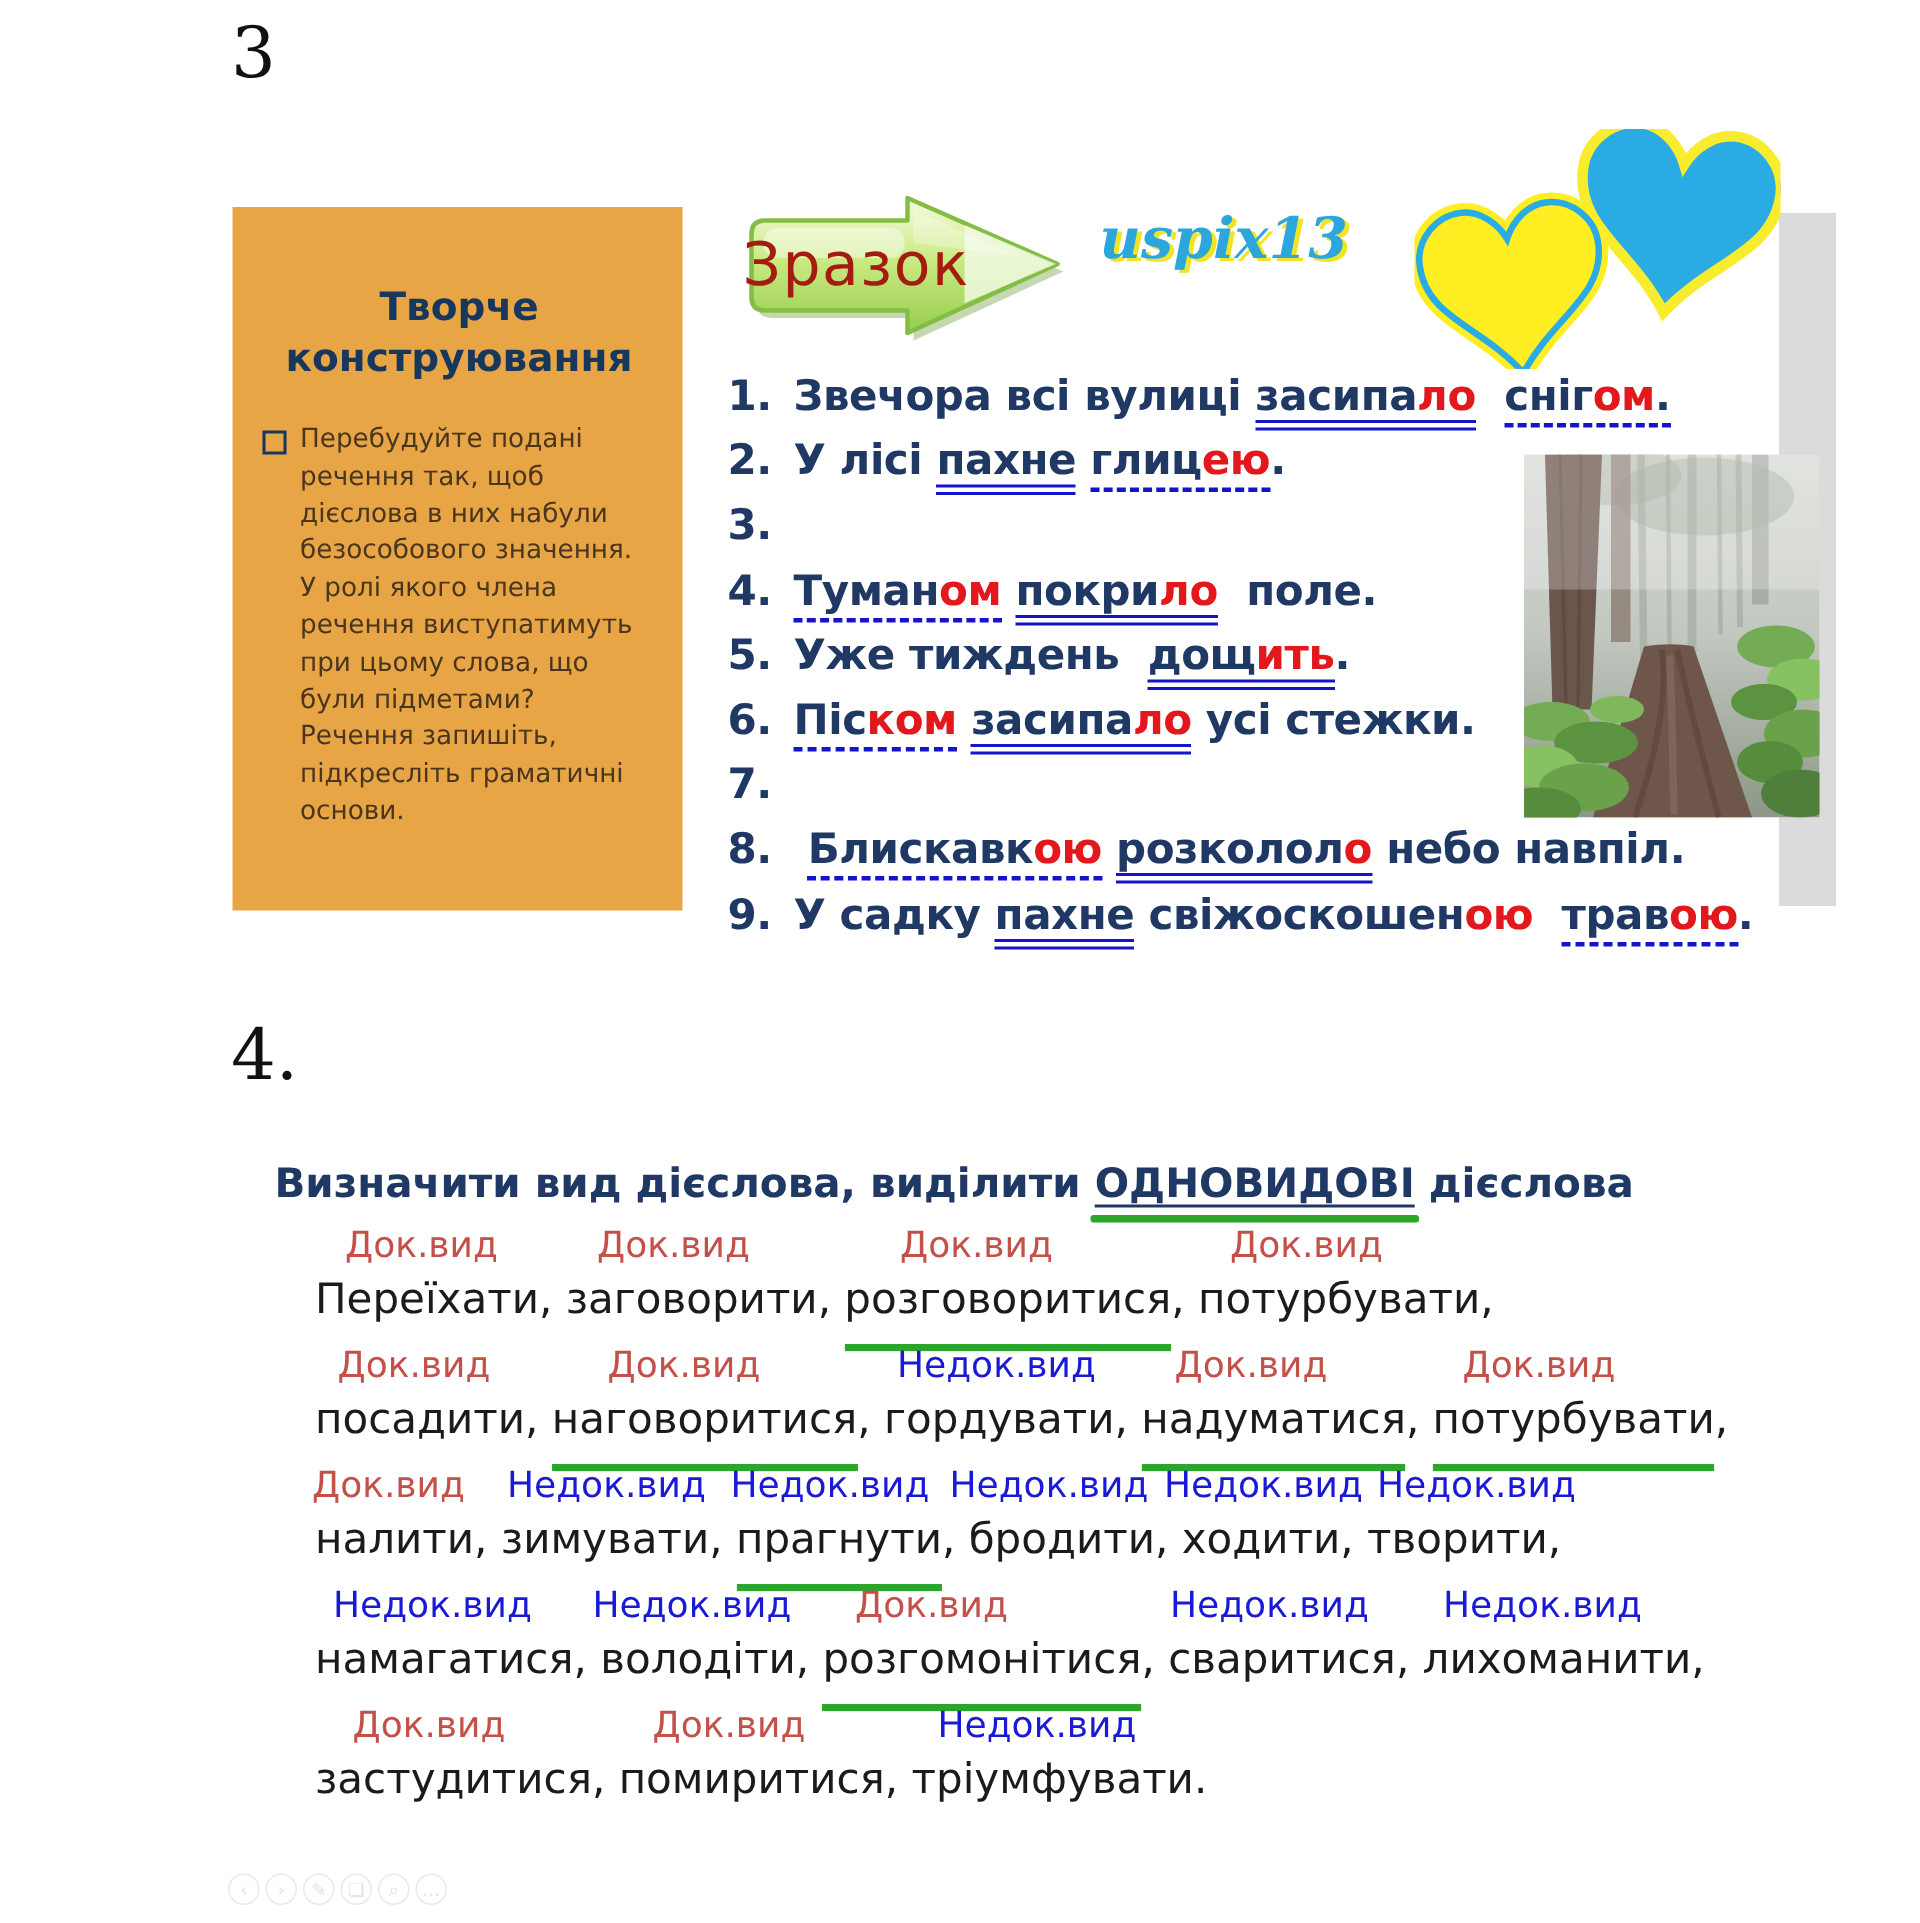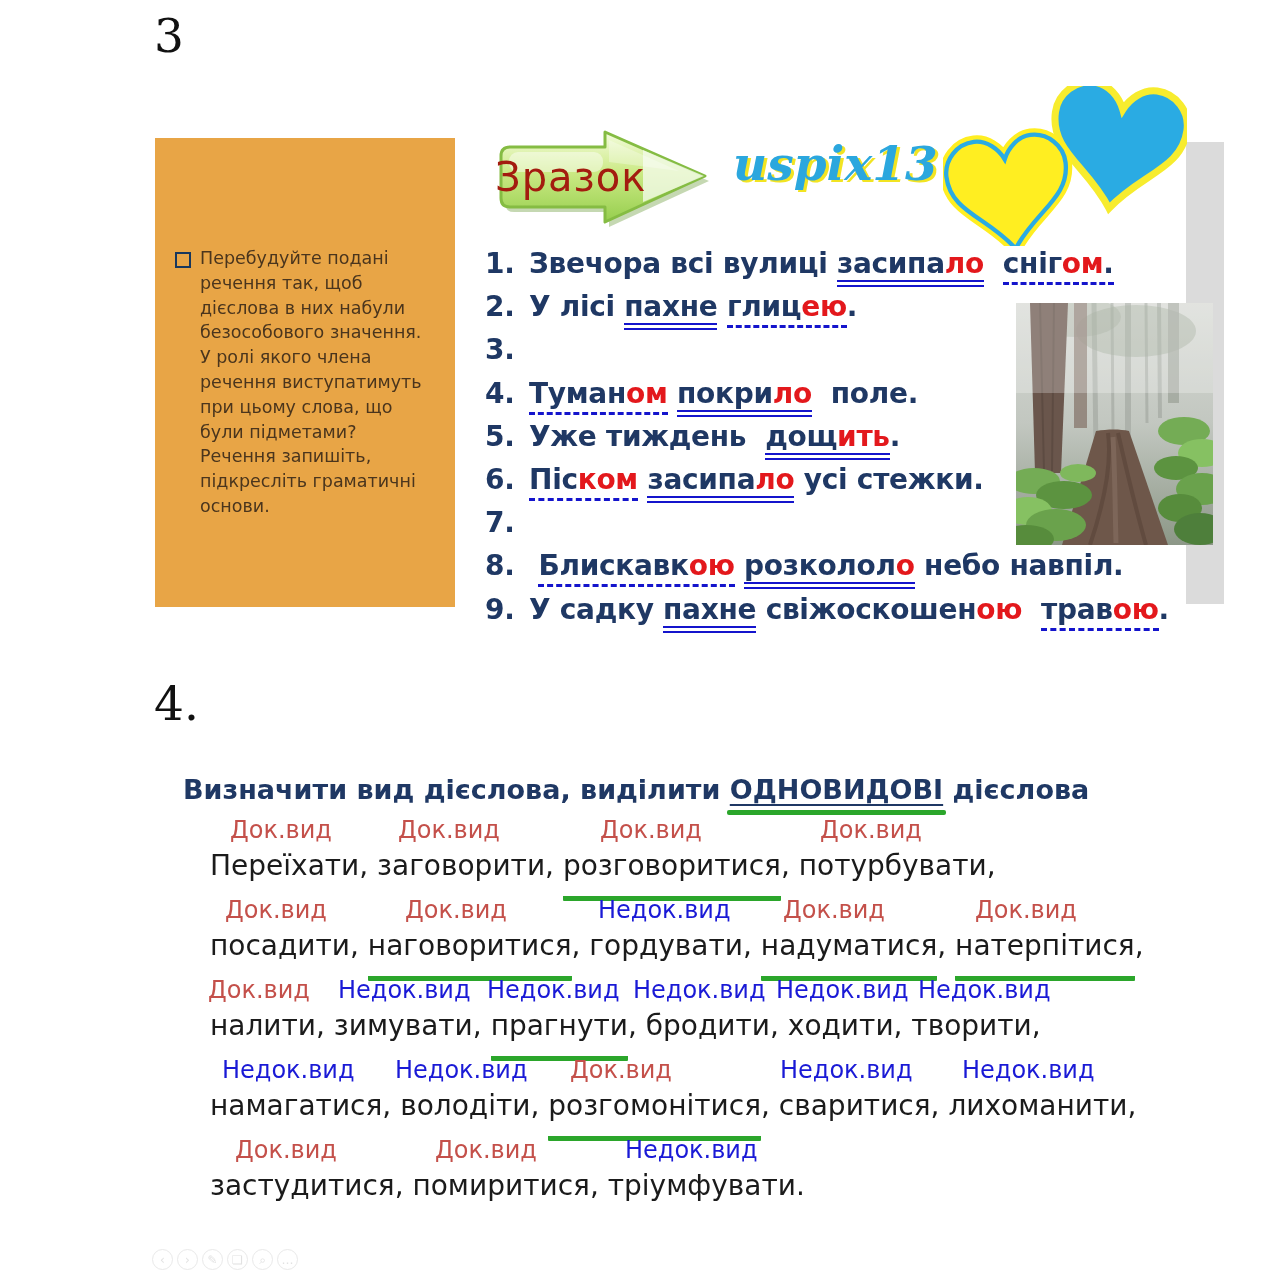--- a/index.html
+++ b/index.html
@@ -8,33 +8,33 @@
 
   
   .pgnum{position:absolute;font-family:"DejaVu Serif","Liberation Serif",serif;color:#111;}
   .n3{left:154px;top:8px;font-size:47px;}
   .n4{left:154px;top:676px;font-size:47px;}
 
   
   .orange-box{position:absolute;left:155px;top:138px;width:300px;height:469px;
               background:var(--box_orange);box-sizing:border-box;padding:50px 18px 0 20px;}
   .box-title{text-align:center;font-weight:bold;font-size:26px;line-height:34px;color:var(--box_title);}
-  .box-body{display:flex;margin-top:58px;}
+  .box-body{display:flex;margin-top:25px;}
   .checkbox{flex:none;width:12px;height:12px;border:2.5px solid var(--box_title);margin:6px 9px 0 0;background:transparent;}
   .box-text{font-size:17.5px;line-height:24.8px;color:var(--box_text);}
 
   
   .arrow-wrap{position:absolute;left:483px;top:118px;width:236px;height:116px;}
   .arrow-wrap svg{position:absolute;left:0;top:0;}
   .arrow-label{position:absolute;left:12px;top:36px;font-size:40px;font-weight:normal;
                letter-spacing:1px;color:var(--arrow_text);}
 
   
   .watermark{position:absolute;left:733px;top:136px;font-family:"DejaVu Serif","Liberation Serif",serif;
-             font-style:italic;font-weight:bold;font-size:47px;color:var(--watermark_blue);
+             font-style:italic;font-weight:bold;font-size:38px;color:var(--watermark_blue);
              text-shadow:3px 2px 0 var(--watermark_shadow);}
 
   .hearts{position:absolute;left:943px;top:86px;}
   .gray-strip{position:absolute;left:1186px;top:142px;width:38px;height:462px;background:var(--strip_gray);}
   .photo{position:absolute;left:1016px;top:303px;}
 
   
   .sentences{position:absolute;left:485px;top:247px;width:680px;}
   .sent{display:flex;align-items:baseline;height:43.2px;font-weight:bold;font-size:28px;
         letter-spacing:-0.3px;color:var(--navy);}
@@ -66,20 +66,21 @@
         font-size:12px;line-height:21px;text-align:center;box-sizing:border-box;cursor:pointer;}
 </style>
 </head>
 <body>
 
 <div id="canvas">
 
   <div class="pgnum n3">3</div>
 
   <div class="orange-box">
+    <div class="box-title">Творче конструювання</div>
     <div class="box-body">
       <span class="checkbox"></span>
       <span class="box-text">Перебудуйте подані речення так, щоб дієслова в них набули безособового значення. У ролі якого члена речення виступатимуть при цьому слова, що були підметами? Речення запишіть, підкресліть граматичні основи.</span>
     </div>
   </div>
 
   <div class="arrow-wrap">
     <svg width="236" height="116" viewBox="0 0 236 116">
       <defs>
         <linearGradient id="ag" x1="0" y1="0" x2="0" y2="1">
@@ -207,21 +208,21 @@
         <div class="wline"><span class="w">Переїхати, заговорити, </span><span class="gw">розговоритися</span><span class="w">, потурбувати,</span></div>
       </div>
       <div class="vrow">
         <div class="lline">
           <span class="vlabel dok" style="left: 15px;">Док.вид</span>
           <span class="vlabel dok" style="left: 195px;">Док.вид</span>
           <span class="vlabel nedok" style="left: 388px;">Недок.вид</span>
           <span class="vlabel dok" style="left: 573px;">Док.вид</span>
           <span class="vlabel dok" style="left: 765px;">Док.вид</span>
         </div>
-        <div class="wline"><span class="w">посадити, </span><span class="gw">наговоритися</span><span class="w">, гордувати, </span><span class="gw">надуматися</span><span class="w">, </span><span class="gw">натерпітися</span><span class="w">,</span></div>
+        <div class="wline"><span class="w">посадити, </span><span class="gw">наговоритися</span><span class="w">, гордувати, </span><span class="gw">надуматися</span><span class="w">, </span><span class="gw">потурбувати</span><span class="w">,</span></div>
       </div>
       <div class="vrow">
         <div class="lline">
           <span class="vlabel dok" style="left: -2px;">Док.вид</span>
           <span class="vlabel nedok" style="left: 128px;">Недок.вид</span>
           <span class="vlabel nedok" style="left: 277px;">Недок.вид</span>
           <span class="vlabel nedok" style="left: 423px;">Недок.вид</span>
           <span class="vlabel nedok" style="left: 566px;">Недок.вид</span>
           <span class="vlabel nedok" style="left: 708px;">Недок.вид</span>
         </div>

